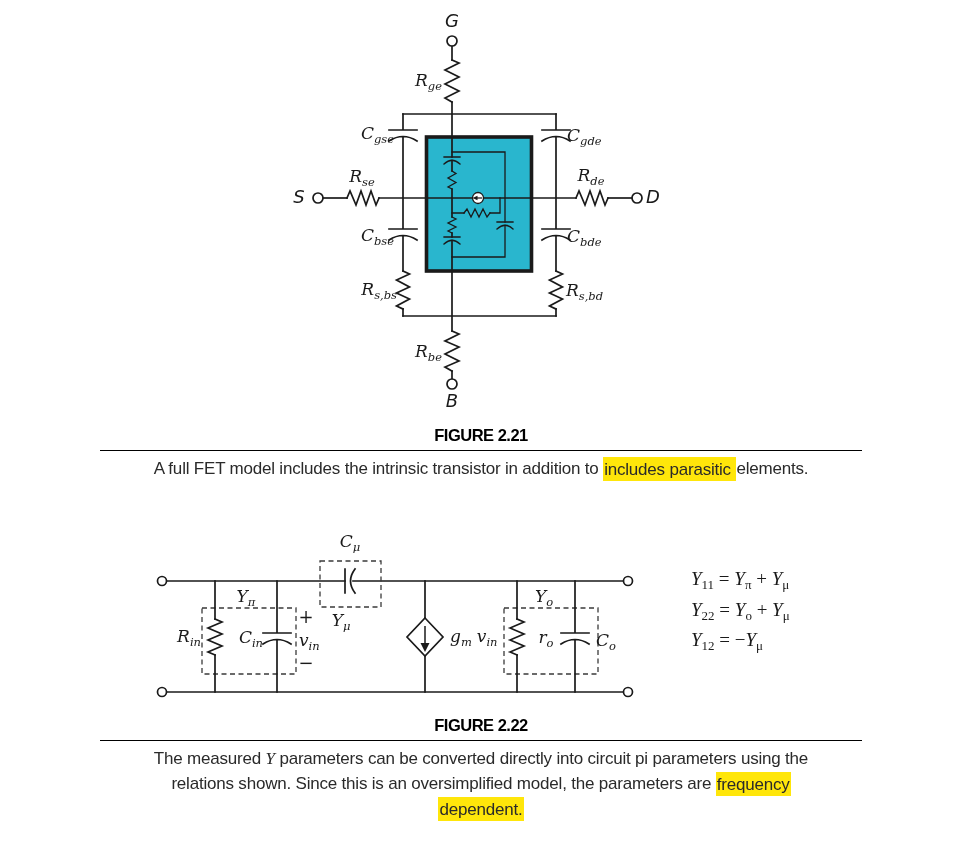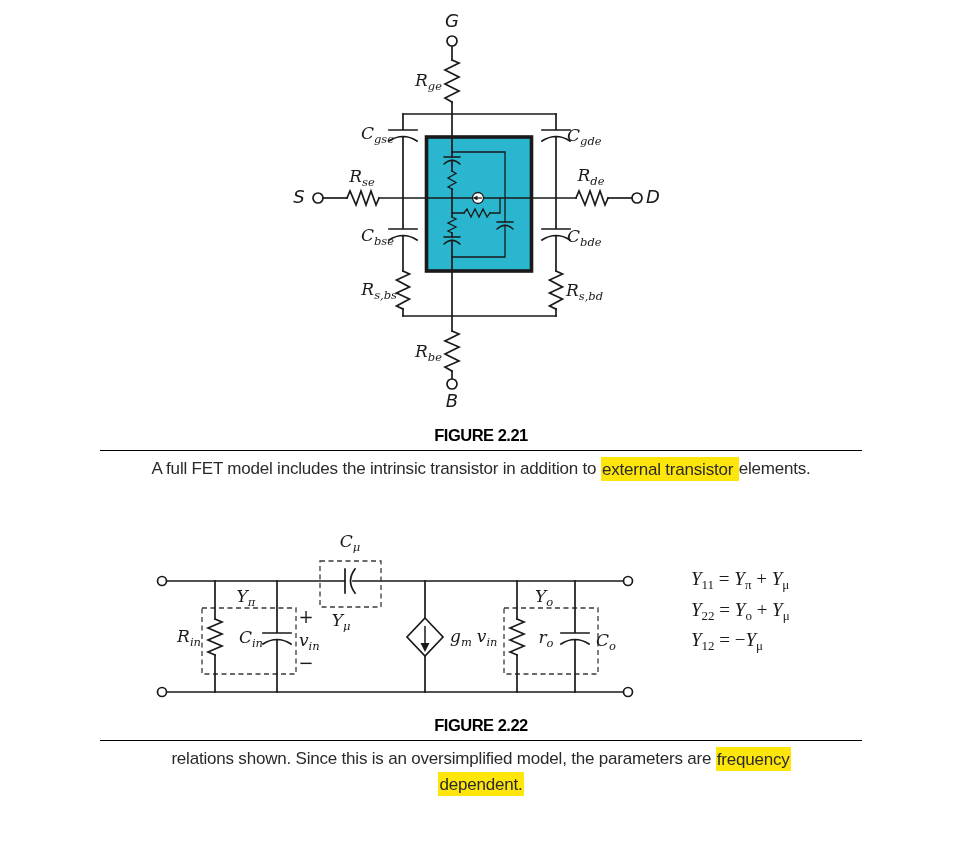--- a/index.html
+++ b/index.html
@@ -164,21 +164,21 @@
   <div class="mlabel c" style="left:591px;top:175px"><span>R</span><sub>de</sub></div>
   <div class="mlabel r" style="left:394px;top:235px"><span>C</span><sub>bse</sub></div>
   <div class="mlabel l" style="left:567px;top:236px"><span>C</span><sub>bde</sub></div>
   <div class="mlabel r" style="left:397px;top:289px"><span>R</span><sub>s,bs</sub></div>
   <div class="mlabel l" style="left:566px;top:290px"><span>R</span><sub>s,bd</sub></div>
   <div class="mlabel r" style="left:442px;top:351px"><span>R</span><sub>be</sub></div>
 
   <div class="fig-block" style="top:427px">
     <div class="fig-heading">FIGURE 2.21</div>
     <hr class="fig-rule">
-    <div class="caption"><span>A full FET model includes the intrinsic transistor in addition to </span><span class="hl">external transistor </span><span>elements.</span></div>
+    <div class="caption"><span>A full FET model includes the intrinsic transistor in addition to </span><span class="hl">includes parasitic </span><span>elements.</span></div>
   </div>
 
   <div class="mlabel c" style="left:350px;top:541px"><span>C</span><sub>μ</sub></div>
   <div class="mlabel c" style="left:246px;top:596px"><span>Y</span><sub>π</sub></div>
   <div class="mlabel c" style="left:341px;top:620px"><span>Y</span><sub>μ</sub></div>
   <div class="mlabel r" style="left:201px;top:636px"><span>R</span><sub>in</sub></div>
   <div class="mlabel r" style="left:263px;top:637px"><span>C</span><sub>in</sub></div>
   <div class="pm c" style="left:306px;top:617px">+</div>
   <div class="mlabel l" style="left:299px;top:640px"><span>v</span><sub>in</sub></div>
   <div class="pm c" style="left:306px;top:663px">−</div>
@@ -190,18 +190,19 @@
   <div id="equations">
       <div class="eqline"><span>Y</span><sub>11</sub><span class="rm"> = </span><span>Y</span><sub>π</sub><span class="rm"> + </span><span>Y</span><sub>μ</sub></div>
       <div class="eqline"><span>Y</span><sub>22</sub><span class="rm"> = </span><span>Y</span><sub>o</sub><span class="rm"> + </span><span>Y</span><sub>μ</sub></div>
       <div class="eqline"><span>Y</span><sub>12</sub><span class="rm"> = −</span><span>Y</span><sub>μ</sub></div>
     </div>
 
   <div class="fig-block" style="top:717px">
     <div class="fig-heading">FIGURE 2.22</div>
     <hr class="fig-rule">
     <div class="caption">
+      <div><span>The measured </span><span class="capY">Y</span><span> parameters can be converted directly into circuit pi parameters using the</span></div>
       <div><span>relations shown. Since this is an oversimplified model, the parameters are </span><span class="hl">frequency</span></div>
       <div><span class="hl">dependent.</span></div>
     </div>
   </div>
 
 </div>
 
 </body></html>

